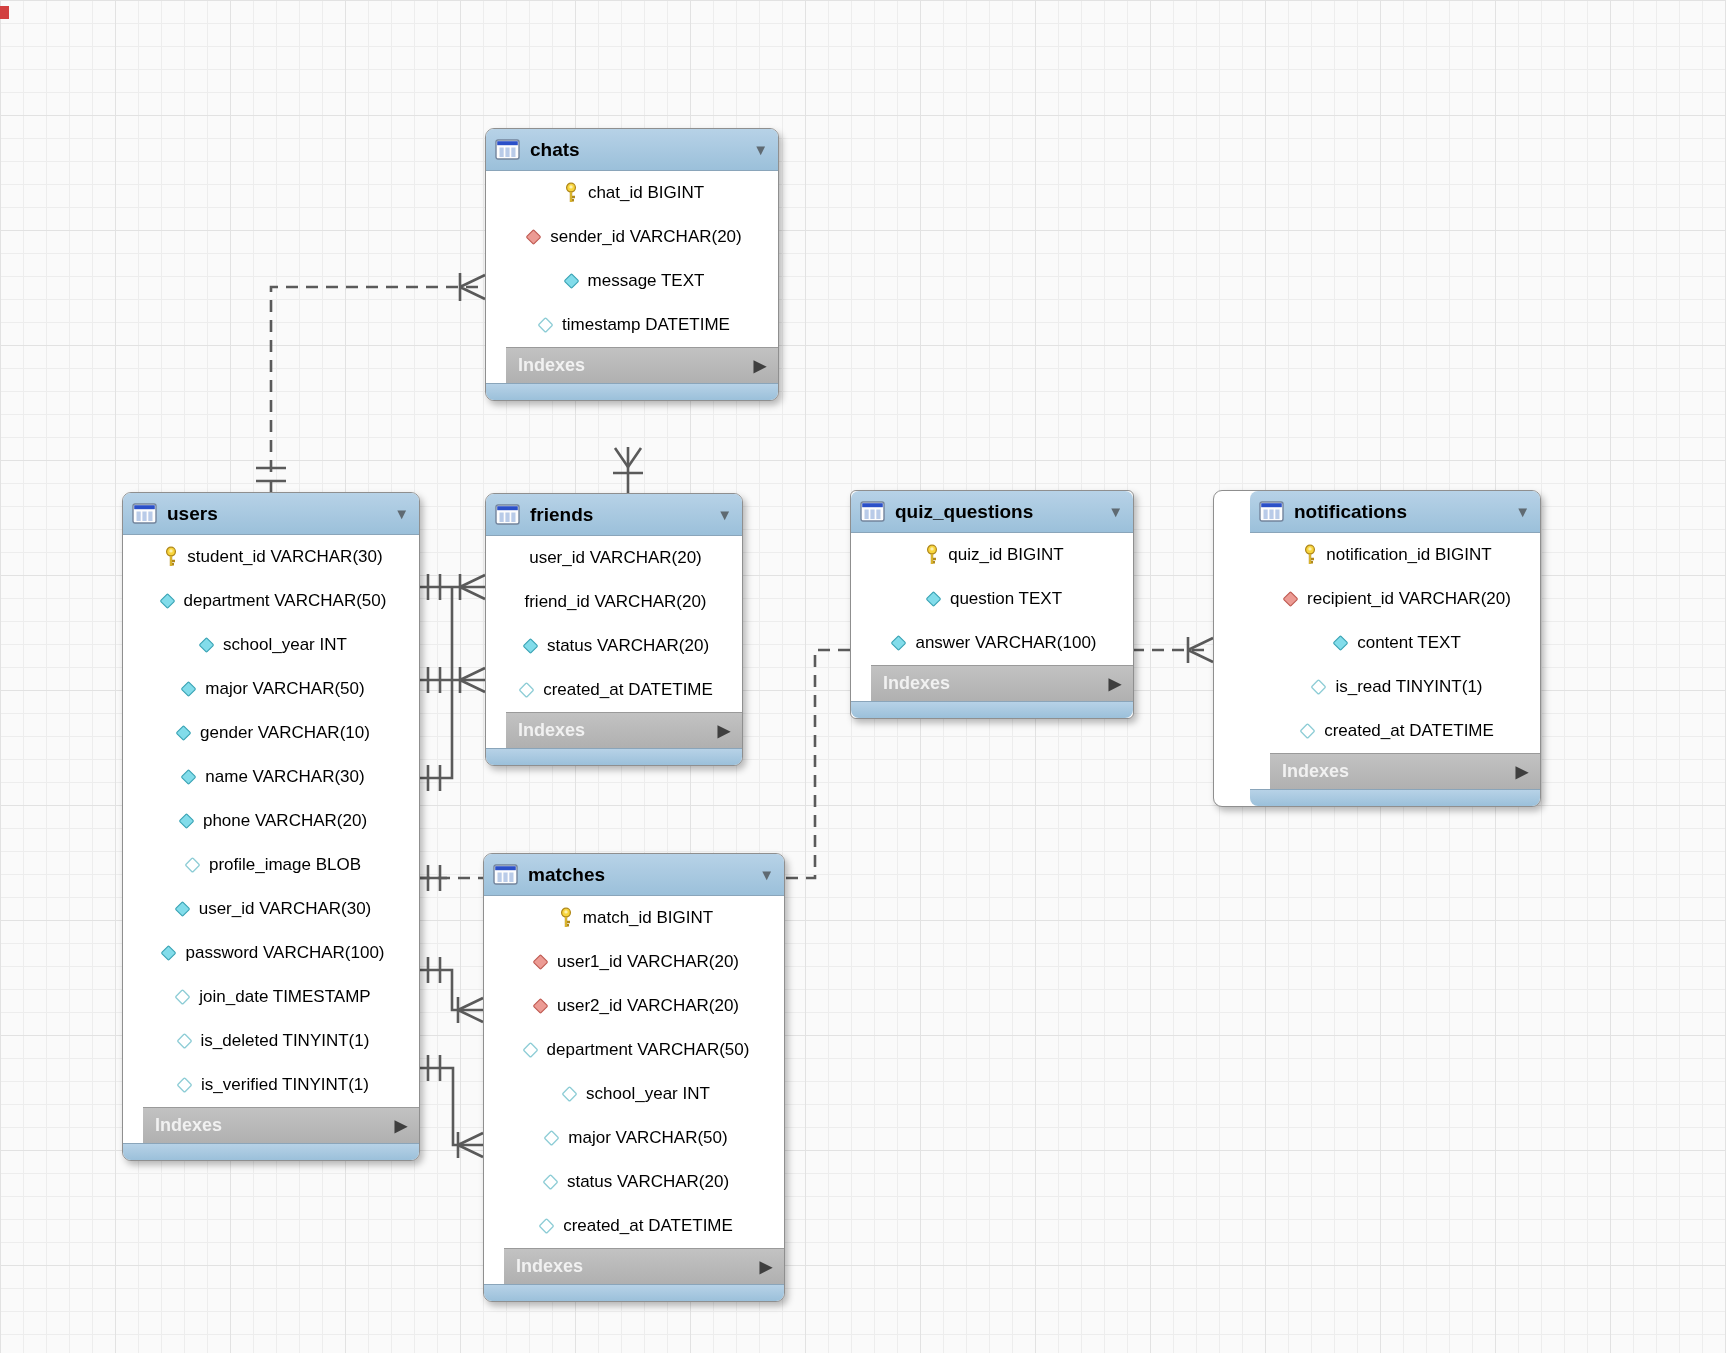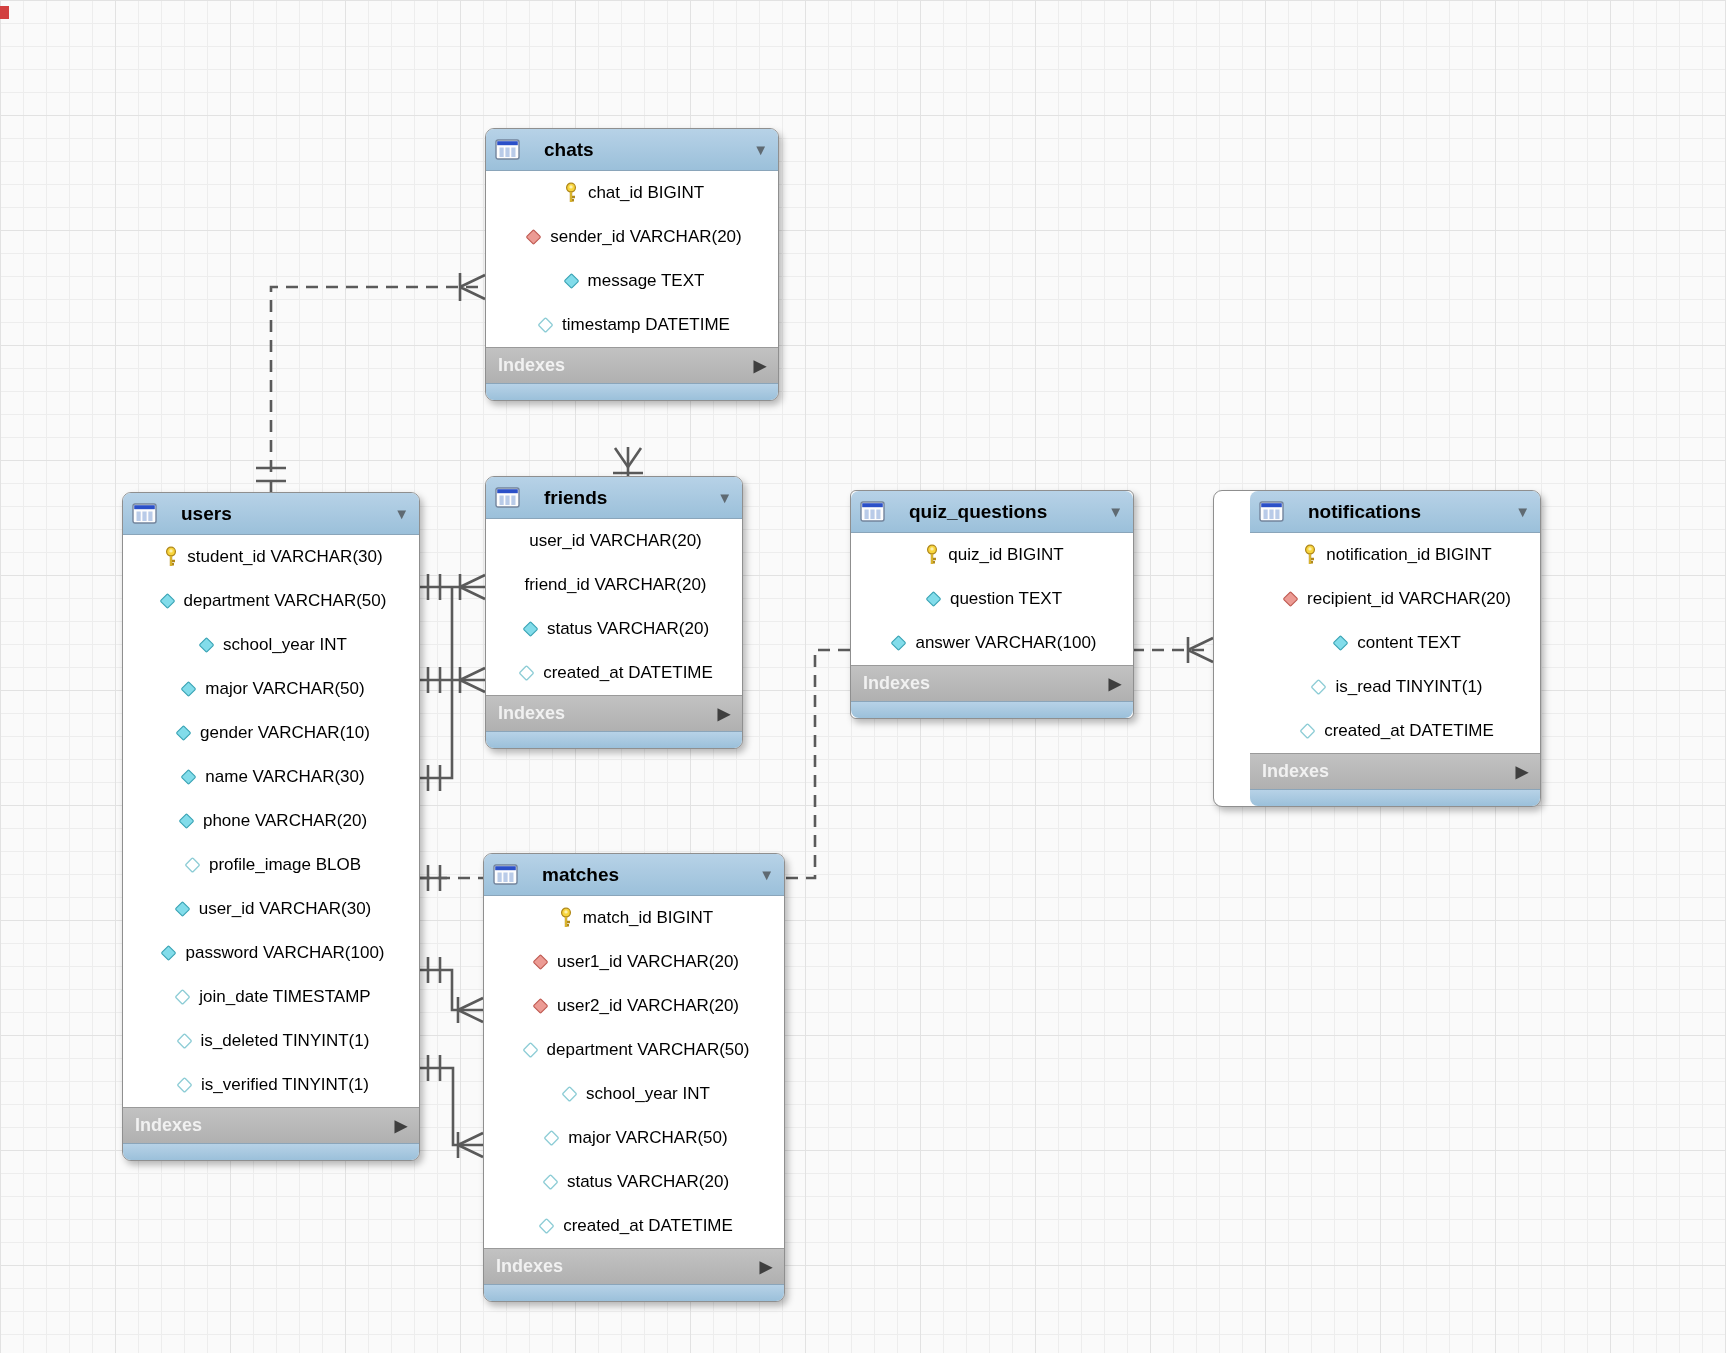--- a/index.html
+++ b/index.html
@@ -17,21 +17,21 @@
   .origin-marker{position:absolute;left:0;top:6px;width:9px;height:13px;background:#d24040;}
   .wires{position:absolute;left:0;top:0;}
   .wires path{fill:none;stroke:#5a5a5a;stroke-width:2.6;}
   .wires path.dash{stroke-dasharray:12 8;}
   .table{
     position:absolute; background:#ffffff;
     border:1px solid #8f8f8f; border-radius:9px;
     box-shadow:3px 4px 7px rgba(0,0,0,0.28);
   }
   .thead{
-    height:42px; display:flex; align-items:center; gap:24px;
+    height:42px; display:flex; align-items:center; gap:10px;
     padding:0 10px 0 9px; box-sizing:border-box;
     background:linear-gradient(#b7d2e7,#9bc0da);
     border-bottom:1px solid #8aa5ba;
     border-radius:8px 8px 0 0;
     font-size:19px; font-weight:bold; color:#000;
   }
   .ticon{display:flex;align-items:center;}
   .ttitle{flex:0 1 auto;}
   .tarrow{margin-left:auto;color:#5f6a72;font-size:15px;}
   .tbody{background:#fff;}
@@ -40,20 +40,21 @@
     padding:0 6px 0 9px; box-sizing:border-box;
     font-size:17px; color:#000; white-space:nowrap;justify-content:center;
   }
   .cicon{display:flex;align-items:center;width:17px;justify-content:center;}
   .tindexes{
     height:36px; background:linear-gradient(#c2c2c2,#b0b0b0);
     display:flex; align-items:center; justify-content:space-between;
     padding:0 12px; box-sizing:border-box;
     font-size:18px; font-weight:bold; color:#f1f1f1;
     border-top:1px solid #9a9a9a;
+    margin-left:20px;
   }
   .iarrow{color:#3f3f3f;font-size:16px;}
   .tfoot{
     height:16px; background:linear-gradient(#b7d2e7,#9bc0da);
     border-top:1px solid #8aa5ba; border-radius:0 0 8px 8px;
   }
 </style>
 </head>
 <body>
 
@@ -296,21 +297,21 @@
           </span>
           <span class="clabel">is_verified TINYINT(1)</span>
         </div>
       </div>
       <div class="tindexes">
         <span>Indexes</span>
         <span class="iarrow">▶</span>
       </div>
       <div class="tfoot"></div>
     </div>
-  <div class="table" style="left:485px;  top:476px; width:256px;">
+  <div class="table" style="left:485px;  top:493px; width:256px;">
       <div class="thead">
         <span class="ticon">
           <svg width="25" height="21" viewBox="0 0 25 21">
             <rect x="1" y="1" width="23" height="19" rx="2" fill="#fdfdfd" stroke="#73849c" stroke-width="1.4"></rect>
             <rect x="2.2" y="2.2" width="20.6" height="4" fill="#2b50c8"></rect>
             <rect x="4.5" y="8.5" width="4.2" height="9.5" fill="#b9cbe8"></rect>
             <rect x="10.4" y="8.5" width="4.2" height="9.5" fill="#b9cbe8"></rect>
             <rect x="16.3" y="8.5" width="4.2" height="9.5" fill="#b9cbe8"></rect>
           </svg>
         </span>

